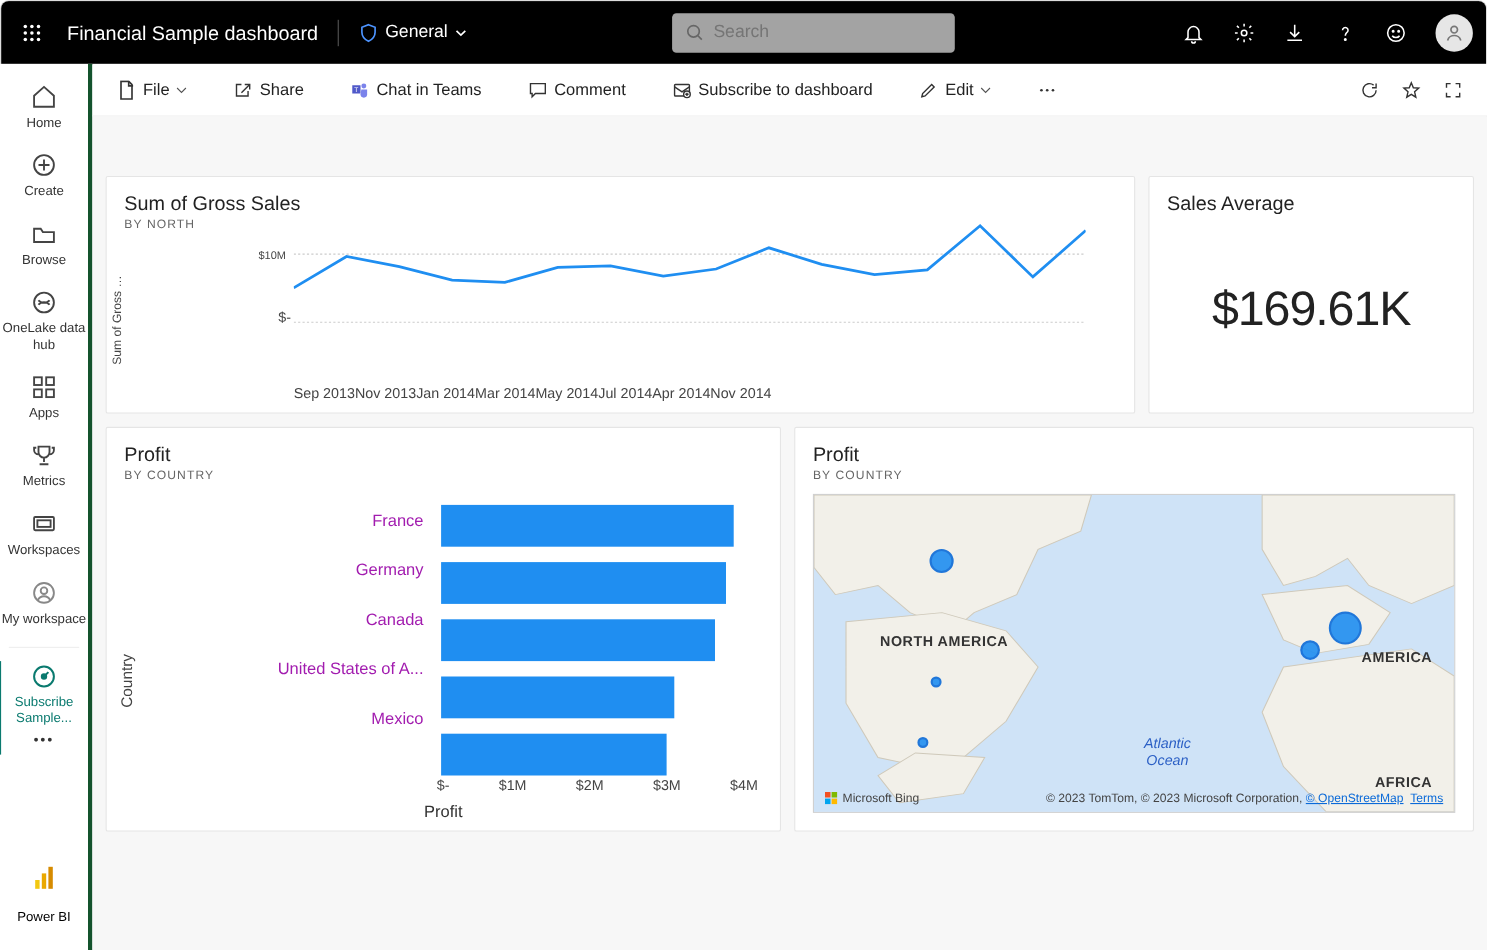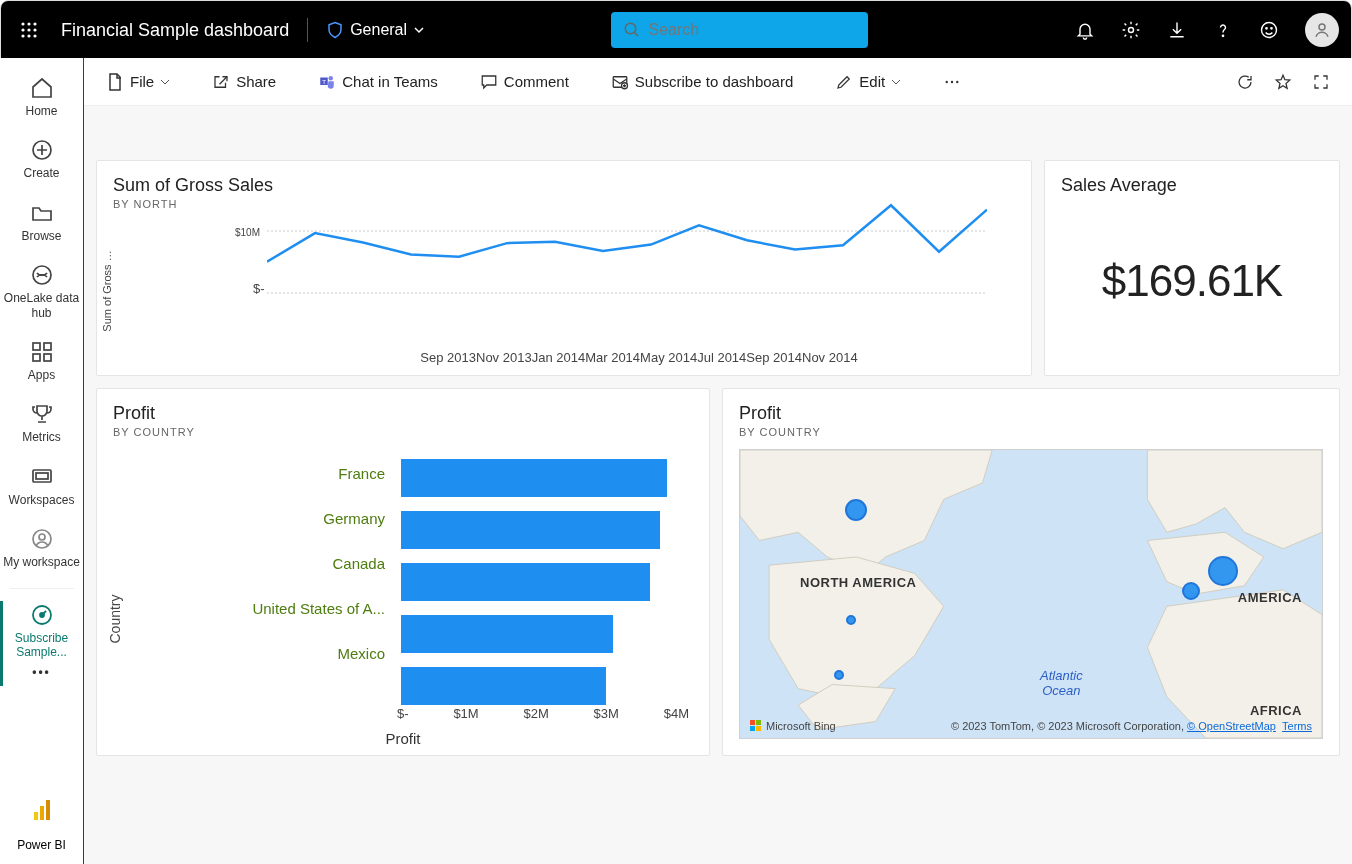--- a/index.html
+++ b/index.html
@@ -6,34 +6,34 @@
 body { background:#fff; width:1352px; height:864px; overflow:hidden; border:1px solid #ddd; border-radius:8px;}
 
 .topbar { height:58px; background:#000; color:#fff; display:flex; align-items:center; padding:0 12px; gap:8px;}
 .topbar .waffle { width:32px; height:32px; display:flex; align-items:center; justify-content:center; cursor:pointer;}
 .topbar .title { font-size:18px; margin-left:8px; white-space:nowrap;}
 .topbar .divider { width:0; height:24px; border-left:1px solid #555; margin:0 10px;}
 .topbar .shield { color:#6aa0ff; display:flex; align-items:center;}
 .topbar .sensitivity { font-size:16px; margin-left:6px; color:#fff;}
 .topbar .chev { margin-left:6px;}
 .topbar .spacer { flex:1;}
-.topbar .search { flex:1.2; max-width:360px; height:36px; background:#0ea5e9; border-radius:4px; display:flex; align-items:center; padding:0 12px; color:#555;}
+.topbar .search { flex:1.2; max-width:360px; height:36px; background:#a3a3a3; border-radius:4px; display:flex; align-items:center; padding:0 12px; color:#555;}
 .topbar .search input { border:none; outline:none; font-size:16px; color:#333; flex:1; margin-left:8px; background:transparent;}
 .topbar .right-icons { display:flex; align-items:center; gap:14px; margin-left:16px;}
 .topbar .right-icons .icon-btn { width:32px; height:32px; display:flex; align-items:center; justify-content:center; cursor:pointer;}
 .topbar .avatar-circle { width:34px; height:34px; border-radius:50%; background:#e6e6e6; display:flex; align-items:center; justify-content:center; color:#555; margin-left:6px; cursor:pointer;}
 
-.leftnav { position:absolute; top:58px; left:0; width:84px; bottom:0; background:#fff; border-right:1px solid #14532d; display:flex; flex-direction:column; align-items:center; padding-top:10px; gap:0;}
+.leftnav { position:absolute; top:58px; left:0; width:84px; bottom:0; background:#fff; border-right:4px solid #14532d; display:flex; flex-direction:column; align-items:center; padding-top:10px; gap:0;}
 .nav-item { width:84px; padding:8px 0 12px 0; display:flex; flex-direction:column; align-items:center; gap:4px; cursor:pointer; color:#333; font-size:12px; line-height:1.2; position:relative;}
 .nav-item svg { width:24px; height:24px;}
 .nav-item .lbl { text-align:center; }
 .nav-item.active { color:#0a7a6f;}
 .nav-item.active::before { content:""; position:absolute; left:0; top:6px; bottom:6px; width:3px; background:#0a7a6f;}
 .nav-sep { border-top:1px solid #eee; width:64px; margin:6px 0;}
-.leftnav .bottom { margin-top:auto; padding-bottom:12px; display:flex; flex-direction:column; align-items:center; gap:16px;}
+.leftnav .bottom { margin-top:auto; padding-bottom:24px; display:flex; flex-direction:column; align-items:center; gap:16px;}
 
 .toolbar { position:absolute; top:58px; left:84px; right:0; height:48px; background:#fff; border-bottom:1px solid #eee; display:flex; align-items:center; padding:0 16px; gap:8px; color:#333;}
 .tb-btn { display:flex; align-items:center; gap:6px; padding:4px 6px; cursor:pointer; font-size:15px; color:#222;}
 .toolbar .gap { width:14px;}
 .toolbar .fill { flex:1;}
 .tb-icon { width:18px; height:18px; display:inline-flex; align-items:center; justify-content:center;}
 
 .qna { position:absolute; top:112px; left:100px; color:#505050; font-size:17px; display:flex; align-items:center; gap:8px; border-bottom:1px solid #999; padding-bottom:6px;}
 
 .content { position:absolute; top:106px; left:84px; right:0; bottom:0; background:#f7f7f7; padding:54px 12px 12px 12px;}
@@ -41,26 +41,26 @@
 .row2 { display:flex; gap:12px; height:368px; margin-top:12px;}
 .tile { background:#fff; border:1px solid #e5e5e5; border-radius:2px; padding:14px 16px 10px 16px; position:relative;}
 .tile.line { flex:1 1 900px;}
 .tile.kpi { flex:0 0 296px; display:flex; flex-direction:column;}
 .tile.bar { flex:0 0 614px;}
 .tile.map { flex:1;}
 .tile-title { font-size:18px; color:#222; }
 .tile-sub { font-size:11px; letter-spacing:1px; color:#666; margin-top:2px;}
 .kpi-value { font-size:44px; font-weight:400; color:#222; letter-spacing:-1px; margin:auto 0; align-self:center;}
 
-.xlabels { position:absolute; bottom:10px; left:140px; right:20px; display:flex; justify-content:center; font-size:13px; color:#444;}
+.xlabels { position:absolute; bottom:10px; left:140px; right:20px; display:flex; justify-content:flex-start; font-size:13px; color:#444;}
 .ylab-rotate { position:absolute; left:4px; top:50%; transform:rotate(-90deg) translateX(-50%); transform-origin:left top; font-size:11px; color:#444; white-space:nowrap;}
 .bar-chart .ylab-rotate { font-size:14px; }
 .bar-xlabel { position:absolute; bottom:8px; left:0; right:0; text-align:center; font-size:15px; color:#333;}
 .bar-ticks { position:absolute; bottom:34px; left:300px; right:20px; display:flex; justify-content:space-between; font-size:13px; color:#444;}
-.bar-cats { position:absolute; top:76px; left:0; width:296px; display:flex; flex-direction:column; gap:28px; font-size:15px; color:#4d7c0f; text-align:right; padding-right:8px;}
+.bar-cats { position:absolute; top:76px; left:0; width:296px; display:flex; flex-direction:column; gap:28px; font-size:15px; color:#a21caf; text-align:right; padding-right:8px;}
 .hbar-group { position:absolute; top:70px; left:304px; right:26px; bottom:60px;}
 .hbar { height:38px; background:#1f8ef1; margin-bottom:14px;}
 
 .map-area { position:absolute; top:60px; left:16px; right:16px; bottom:16px; border:1px solid #d0d0d0; background:linear-gradient(#cfe3f7,#cfe3f7);}
 .ocean-label { position:absolute; color:#2b5fc5; font-style:italic; font-size:13px; text-align:center;}
 .cont-label { position:absolute; font-weight:700; font-size:13px; color:#333; letter-spacing:0.5px;}
 .bubble { position:absolute; border-radius:50%; background:#1f8ef1; border:2px solid #0b6ad8; opacity:0.9;}
 .map-foot { position:absolute; bottom:6px; left:10px; right:10px; font-size:11px; color:#444; display:flex; justify-content:space-between; align-items:flex-end;}
 .map-foot a { color:#0b6ad8;}
 svg .landmass { fill:#f2f0e9; stroke:#cfc9ba; stroke-width:1;}
@@ -337,21 +337,21 @@
         <line x1="0" y1="30" x2="720" y2="30" stroke="#ccc" stroke-dasharray="2,2"></line>
         <polyline id="line-path" fill="none" stroke="#1f8ef1" stroke-width="2.5" points="0,60.714285714285715 48,32.14285714285714 96,41.42857142857144 144,53.57142857142857 192,55.71428571428571 240,42.142857142857146 288,40.714285714285715 336,50 384,43.57142857142857 432,24.285714285714292 480,39.28571428571429 528,48.57142857142856 576,44.285714285714285 624,4.285714285714278 672,50.71428571428571 720,8.57142857142857"></polyline>
       </svg>
       <div class="xlabels" style="left:170px">
         <span>Sep 2013</span>
           <span>Nov 2013</span>
           <span>Jan 2014</span>
           <span>Mar 2014</span>
           <span>May 2014</span>
           <span>Jul 2014</span>
-          <span>Sep 2014</span>
+          <span>Apr 2014</span>
           <span>Nov 2014</span>
       </div>
     </div>
 
     <div class="tile kpi">
       <div class="tile-title">Sales Average</div>
       <div class="kpi-value">$169.61K</div>
     </div>
   </div>
 

